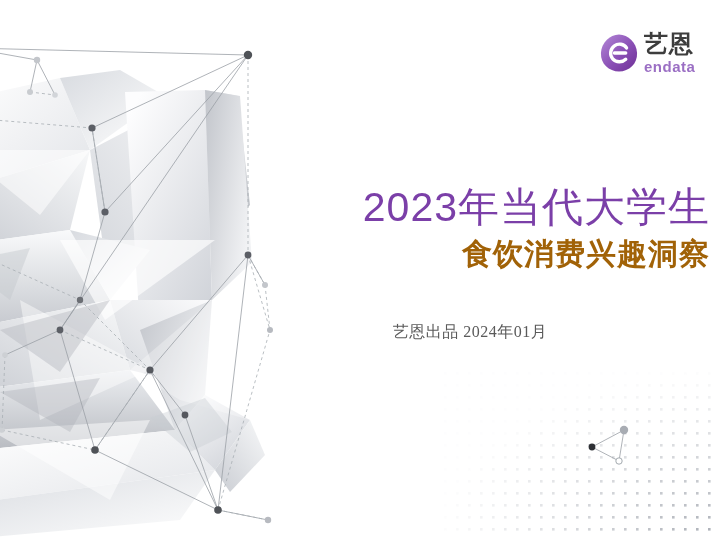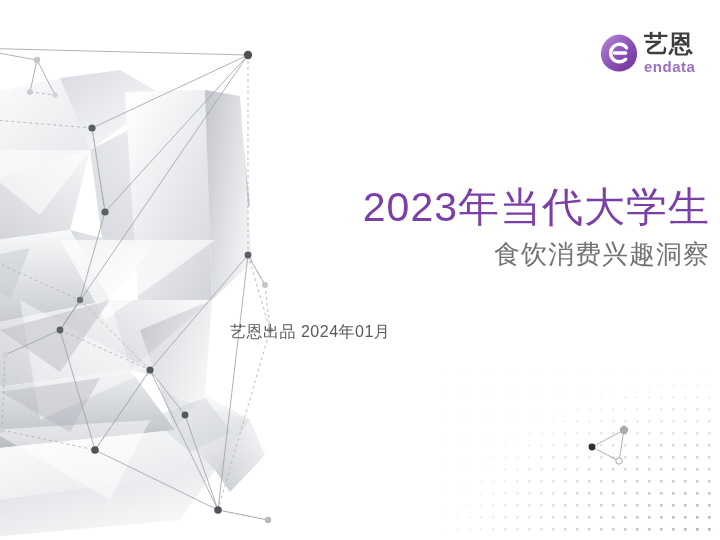--- a/index.html
+++ b/index.html
@@ -77,34 +77,35 @@
     font-family: "Liberation Sans", "DejaVu Sans", sans-serif;
     font-size: 41px;
     font-weight: normal;
     color: #7b3fa8;
     letter-spacing: 1px;
     line-height: 50px;
     white-space: nowrap;
   }
   #title-line2 {
     font-family: "Liberation Sans", "DejaVu Sans", sans-serif;
-    font-size: 26px;
-    font-weight: normal;
-    color: #737373;
+    font-size: 30px;
+    font-weight: bold;
+    color: #a16207;
     letter-spacing: 1px;
     line-height: 48px;
     white-space: nowrap;
     margin-top: -2px;
   }
   #subtitle {
     position: absolute;
     left: 230px;
     top: 322px;
     width: 480px;
-    font-family: Liberation Sans, sans-serif;
+    text-align: center;
+    font-family: Liberation Serif, serif;
     font-size: 16px;
     color: #5a5a5a;
     letter-spacing: 0.5px;
     white-space: nowrap;
   }
 </style>
 </head>
 <body>
 
 <div id="slide">

